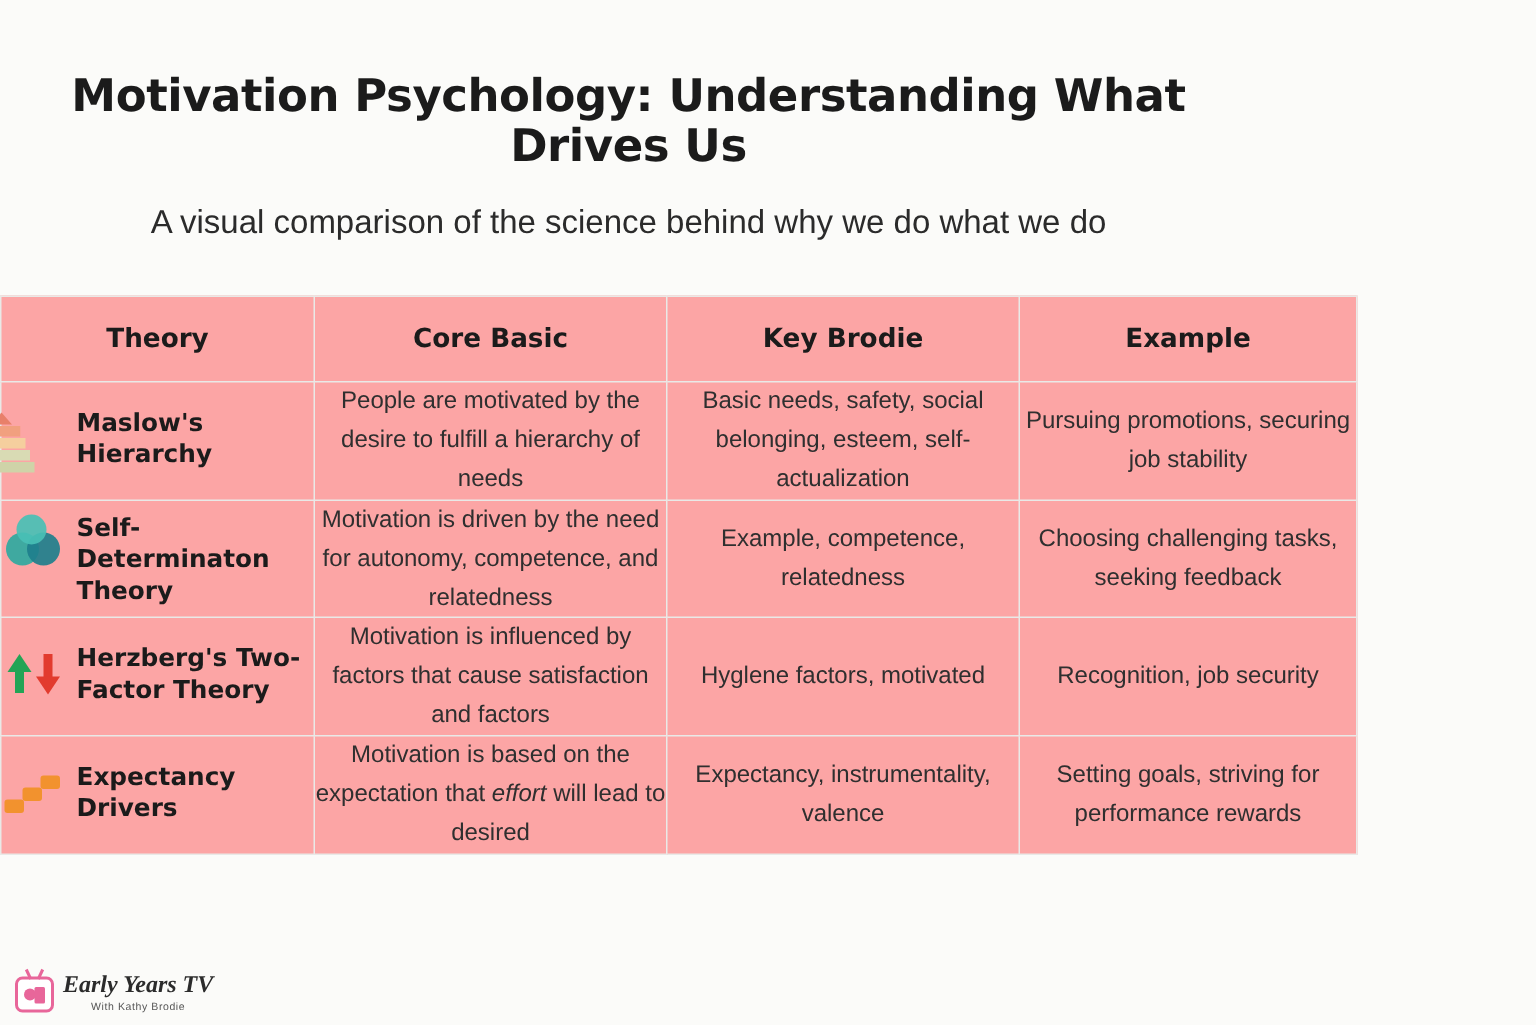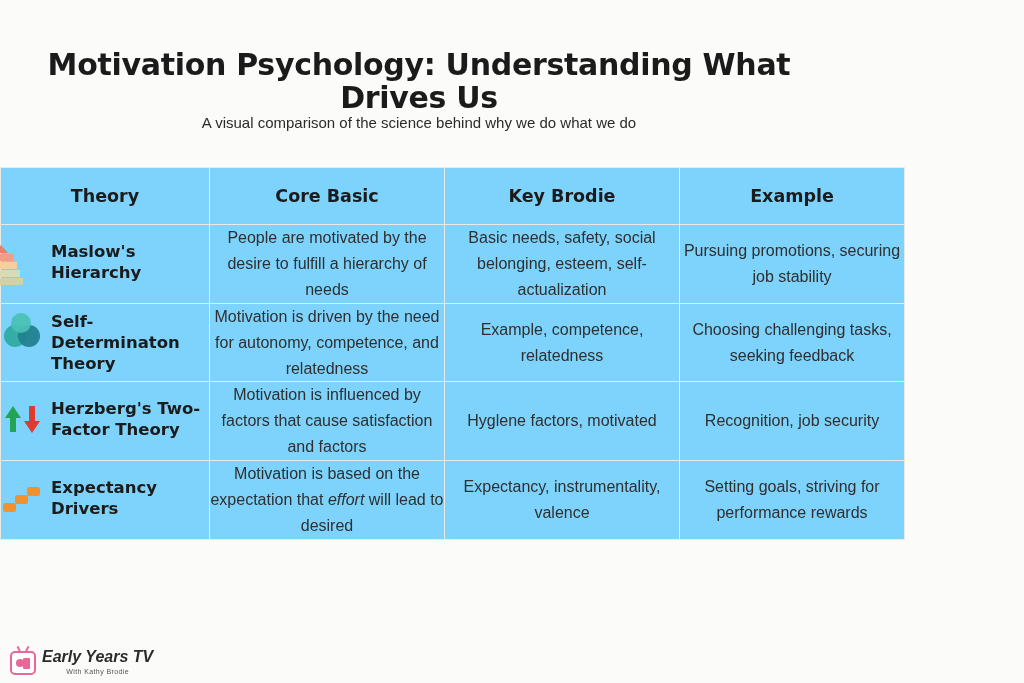--- a/index.html
+++ b/index.html
@@ -25,33 +25,34 @@
     font-family: "DejaVu Sans", sans-serif;
     font-weight: bold;
     font-size: 30px;
     color: #1b1b1b;
     letter-spacing: -0.3px;
     padding-top: 48px;
     line-height: 1.1;
   }
   .subtitle {
     text-align: center;
-    font-size: 15px;
+    font-size: 22px;
     color: #2b2b2b;
+    margin-top: 21px;
     font-family: "Liberation Sans", sans-serif;
   }
   .table-wrap {
     margin: 36px auto 0 auto;
     width: 900px;
   }
   table.cmp {
     border-collapse: collapse;
     width: 900px;
     table-layout: fixed;
-    background: #7dd3fc;
+    background: #fca5a5;
   }
   table.cmp th, table.cmp td {
     border: 1px solid #e9e9e7;
     vertical-align: middle;
     padding: 0;
   }
   table.cmp thead th {
     font-size: 17.5px;
     font-weight: bold;
     color: #1b1b1b;
@@ -172,21 +173,21 @@
     position: absolute;
     width: 7px; height: 11px;
     background: #e8669a;
     right: 4px; top: 5px;
     border-radius: 1px;
   }
   .logo-text {
     line-height: 1;
   }
   .logo-main {
-    font-family: Liberation Sans, sans-serif;
+    font-family: Liberation Serif, serif;
     font-weight: bold;
     font-style: italic;
     font-size: 16px;
     color: #2b2b2b;
   }
   .logo-sub {
     font-family: "Liberation Sans", sans-serif;
     font-size: 7px;
     color: #555;
     letter-spacing: .4px;

